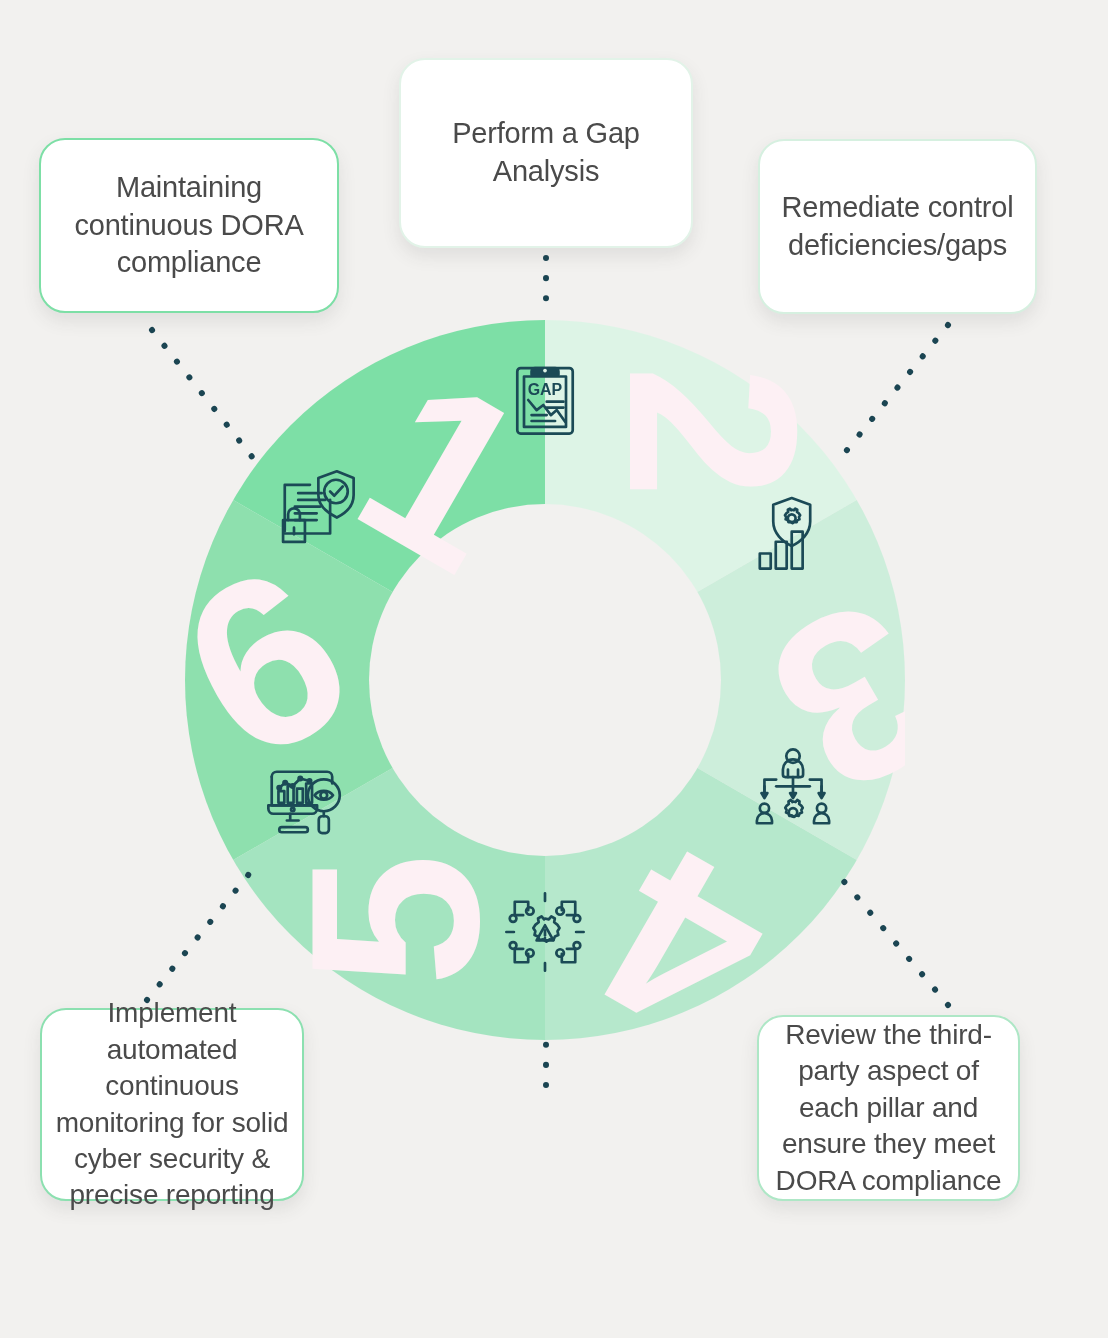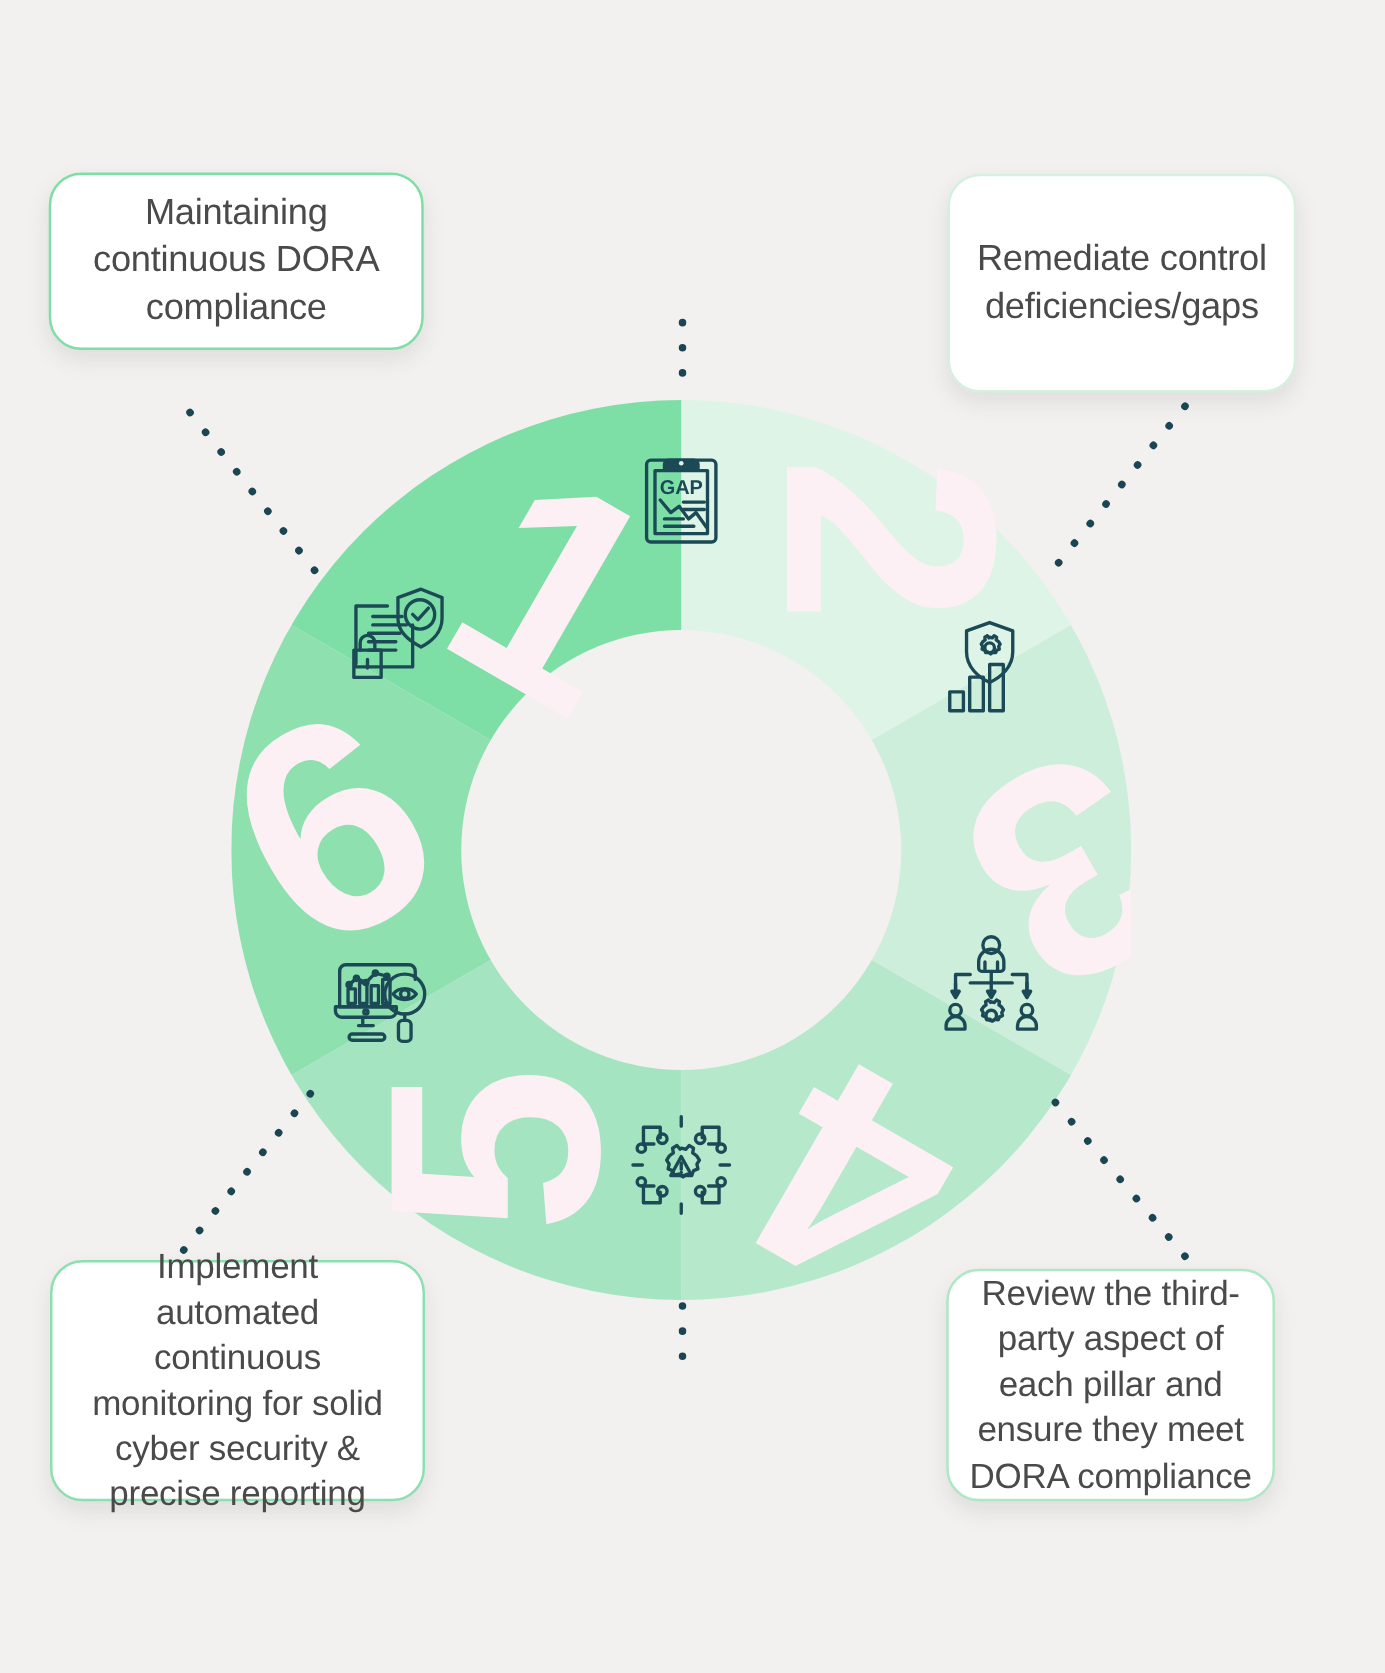--- a/index.html
+++ b/index.html
@@ -89,27 +89,27 @@
   }
   .card-3 .card-text { font-size: 28px; }
 
   .card-4 { 
     left: 397px; top: 1094px; width: 297px; height: 190px;
     border: 2px solid #9fe3bb;
   }
   .card-4 .card-text { font-size: 28px; }
 
   .card-5 { 
-    left: 40px; top: 1008px; width: 300px; height: 193px;
+    left: 40px; top: 1008px; width: 264px; height: 193px;
     border: 2px solid #8ce0b0;
   }
   .card-5 .card-text { font-size: 28px; }
 
   .card-6 { 
-    left: 39px; top: 138px; width: 300px; height: 142px;
+    left: 39px; top: 138px; width: 300px; height: 175px;
     border: 2px solid #7ddfa6;
   }
   .card-6 .card-text { font-size: 29px; }
 </style>
 </head>
 <body style="background: rgb(242, 241, 239);">
 
 <div id="stage">
 
   <div class="wheel">
@@ -257,20 +257,24 @@
     <g stroke="#1b4552" stroke-width="6" stroke-linecap="round" stroke-dasharray="0.1 20" fill="none">
       <line x1="546" y1="258" x2="546" y2="312"></line>
       <line x1="948" y1="325" x2="843" y2="455"></line>
       <line x1="948" y1="1005" x2="841" y2="878"></line>
       <line x1="546" y1="1085" x2="546" y2="1028"></line>
       <line x1="147" y1="1000" x2="249" y2="874"></line>
       <line x1="152" y1="330" x2="253" y2="458"></line>
     </g>
   </svg>
 
+  <div class="card card-1">
+    <span class="card-text">Perform a Gap
+Analysis</span>
+  </div>
 
   <div class="card card-2">
     <span class="card-text">Remediate control
 deficiencies/gaps</span>
   </div>
 
   <div class="card card-3">
     <span class="card-text">Review the third-
 party aspect of
 each pillar and

